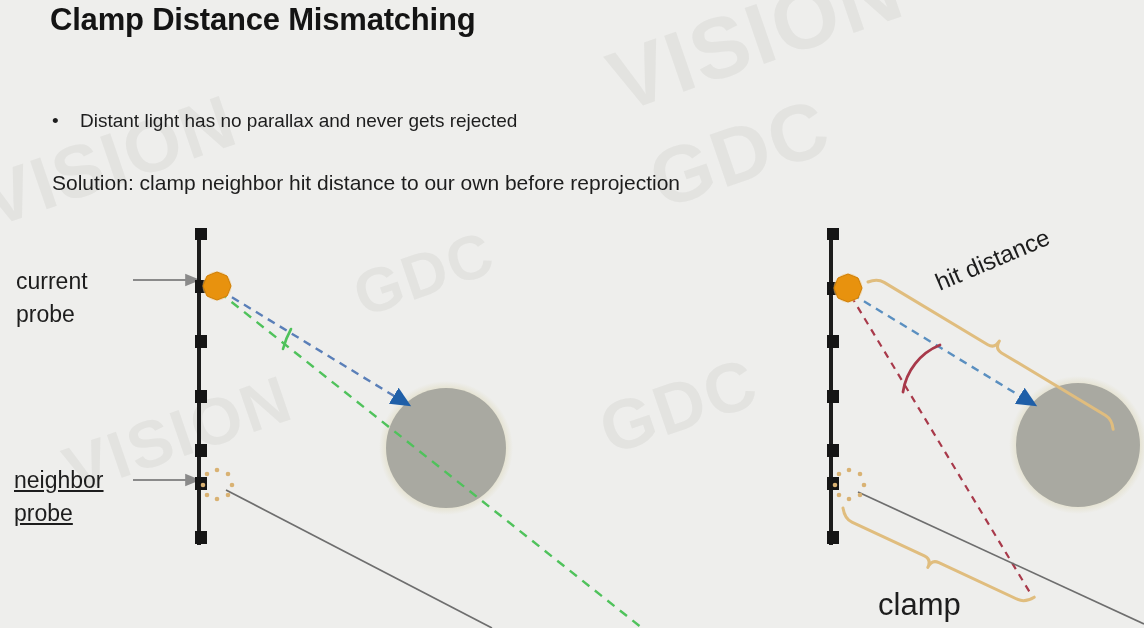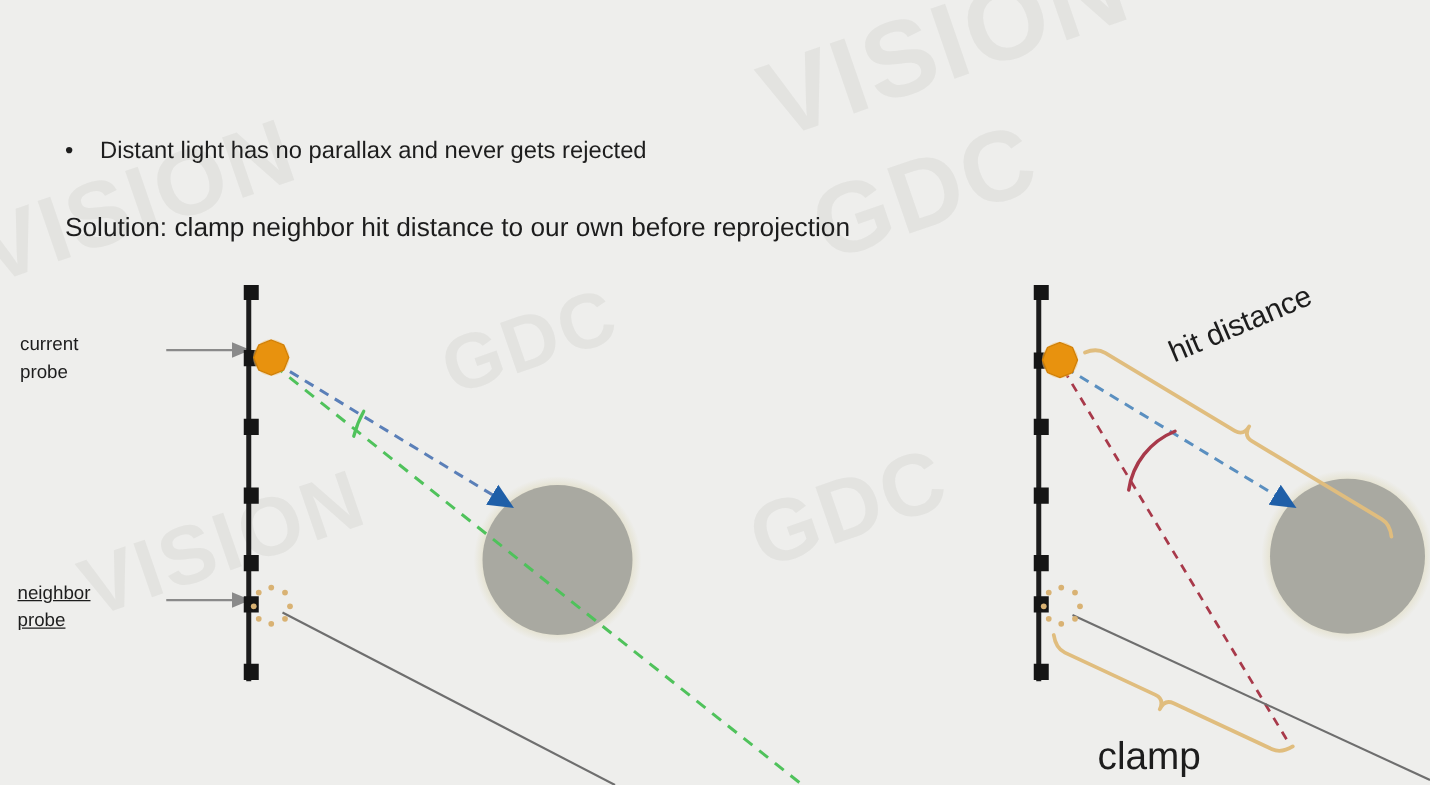--- a/index.html
+++ b/index.html
@@ -76,21 +76,21 @@
 
   #figure {
     position: absolute;
     left: 0;
     top: 0;
     width: 1144px;
     height: 628px;
   }
   .fig-label {
     position: absolute;
-    font-size: 15px;
+    font-size: 23px;
     color: #1d1d1d;
     line-height: 1.45;
     white-space: nowrap;
   }
   #label-current-probe { left: 16px; top: 265px; }
   #label-neighbor-probe { left: 14px; top: 464px; text-decoration: underline; }
   #label-hit-distance {
     left: 930px;
     top: 268px;
     font-size: 24px;
@@ -110,20 +110,21 @@
 
   <div id="watermark-layer">
     <div class="wm a">VISION</div>
     <div class="wm b">GDC</div>
     <div class="wm c">VISION</div>
     <div class="wm d">GDC</div>
     <div class="wm e">VISION</div>
     <div class="wm f">GDC</div>
   </div>
 
+  <div id="title">Clamp Distance Mismatching</div>
 
 
   <div id="bullet-row">
     <span id="bullet-dot">•</span>
     <span id="bullet-text">Distant light has no parallax and never gets rejected</span>
   </div>
 
   <div class="body-line" id="line-2">Solution: clamp neighbor hit distance to our own before reprojection</div>
 
   <svg id="figure" viewBox="0 0 1144 628" width="1144" height="628" xmlns="http://www.w3.org/2000/svg">

